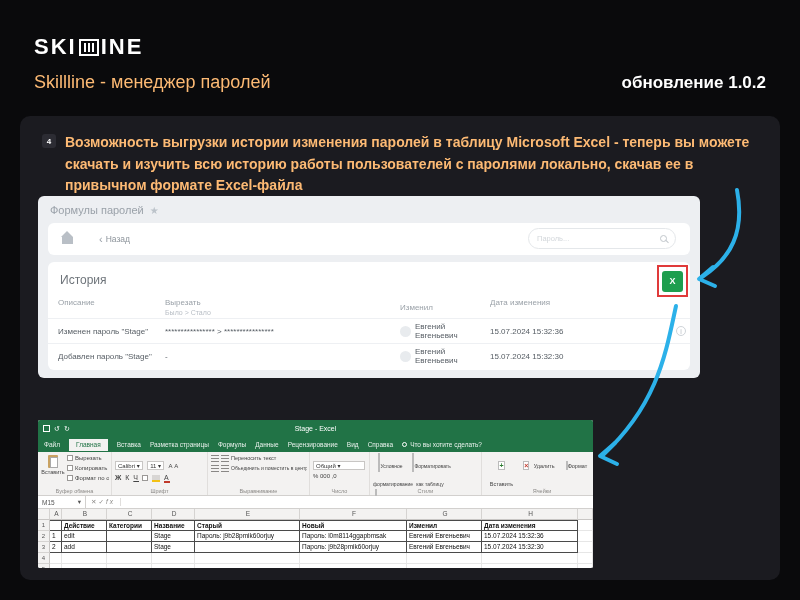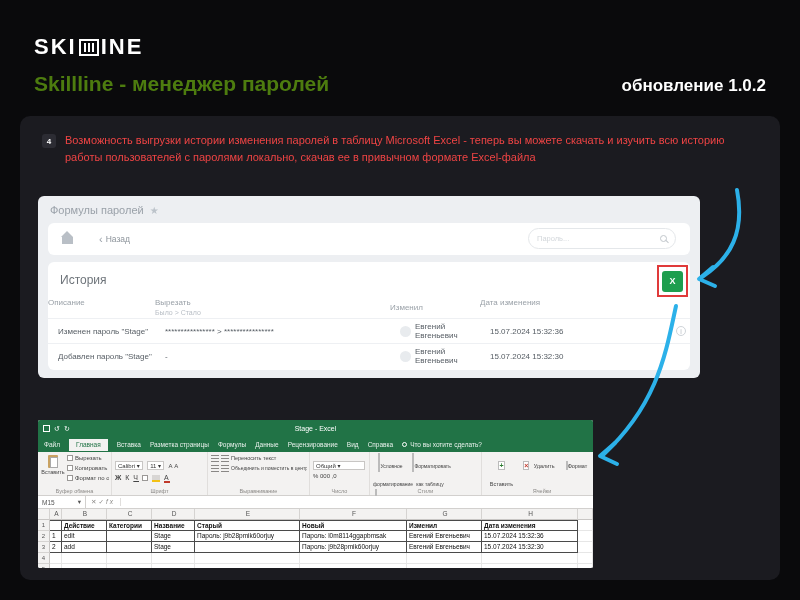--- a/index.html
+++ b/index.html
@@ -7,33 +7,33 @@
               font-family:"Liberation Sans", sans-serif; }
 
   
   .logo { position:absolute; left:34px; top:34px; color:#fff; font-weight:bold;
           font-size:22px; letter-spacing:2px; display:flex; align-items:center; }
   .logo-box { display:inline-flex; gap:2px; border:2px solid #fff; padding:2px 3px;
               margin:0 2px; align-items:center; height:17px; }
   .logo-bar { width:2px; height:9px; background:#fff; display:inline-block; }
   .title-row { position:absolute; left:34px; right:34px; top:72px; display:flex;
                justify-content:space-between; align-items:baseline; }
-  .page-title { color:#4d7c0f; font-weight:bold; font-size:21px; }
+  .page-title { color:#fdba74; font-weight:normal; font-size:18px; }
   .update-label { color:#fff; font-weight:bold; font-size:17px; }
 
   
   .panel { position:absolute; left:20px; top:116px; width:760px; height:464px;
            background:#1b1b20; border-radius:10px; }
 
   
   .feature { position:absolute; left:22px; top:16px; display:flex; width:716px; }
   .feature-badge { width:14px; height:14px; background:#2c2c33; color:#fff;
                    font-size:8px; font-weight:bold; border-radius:3px; display:flex;
                    align-items:center; justify-content:center; margin:2px 9px 0 0; flex:none; }
-  .feature-text { color:#ef4444; font-weight:normal; font-size:11px; line-height:1.55; }
+  .feature-text { color:#fdba74; font-weight:bold; font-size:14px; line-height:1.55; }
 
   
   .shot1 { position:absolute; left:18px; top:80px; width:662px; height:182px;
            background:#edeff2; border-radius:6px; overflow:hidden; }
   .shot1-title { position:absolute; left:12px; top:8px; font-size:11px; color:#9aa1a9; }
   .shot1-title .star { color:#bcc3ca; margin-left:6px; font-size:10px; }
   .navbar { position:absolute; left:10px; top:27px; width:642px; height:32px;
             background:#fff; border-radius:6px; display:flex; align-items:center; }
   .home-icon { width:11px; height:7px; background:#b9bfc6; position:relative;
                margin:3px 0 0 14px; }
@@ -52,21 +52,21 @@
   .mag-icon::after { content:''; position:absolute; width:4px; height:1.2px;
               background:#c2c7cc; right:-3px; bottom:-1px; transform:rotate(45deg); }
   .card { position:absolute; left:10px; top:66px; width:642px; height:108px;
           background:#fff; border-radius:6px; }
   .card-title { position:absolute; left:12px; top:11px; font-size:12px; color:#6e747a; }
   .xl-highlight { position:absolute; right:2px; top:3px; border:2px solid #e03a3a;
                   padding:3px; background:#fff; }
   .xl-btn { width:21px; height:21px; background:#1e9e4e; border:none; border-radius:3px;
             color:#fff; font-weight:bold; font-size:9px; cursor:pointer; }
   .thead { position:absolute; left:0; top:36px; width:100%; display:flex;
-           font-size:8px; color:#9aa1a8; }
+           padding-left:10px; font-size:8px; color:#9aa1a8; }
   .thead .sub { font-size:7px; color:#b8bec5; margin-top:2px; }
   .c1 { width:107px; flex:none; }
   .c2 { width:235px; flex:none; }
   .c3 { width:90px; flex:none; display:flex; align-items:center; gap:4px; }
   .c4 { flex:1; }
   .trow { position:absolute; left:0; width:100%; height:25px; border-top:1px solid #eef0f3;
           display:flex; align-items:center; padding-left:10px; font-size:8px;
           color:#565d64; }
   .trow.r0 { top:56px; } .trow.r1 { top:81px; }
   .avatar { width:11px; height:11px; border-radius:50%; background:#e8ebee; flex:none; }

